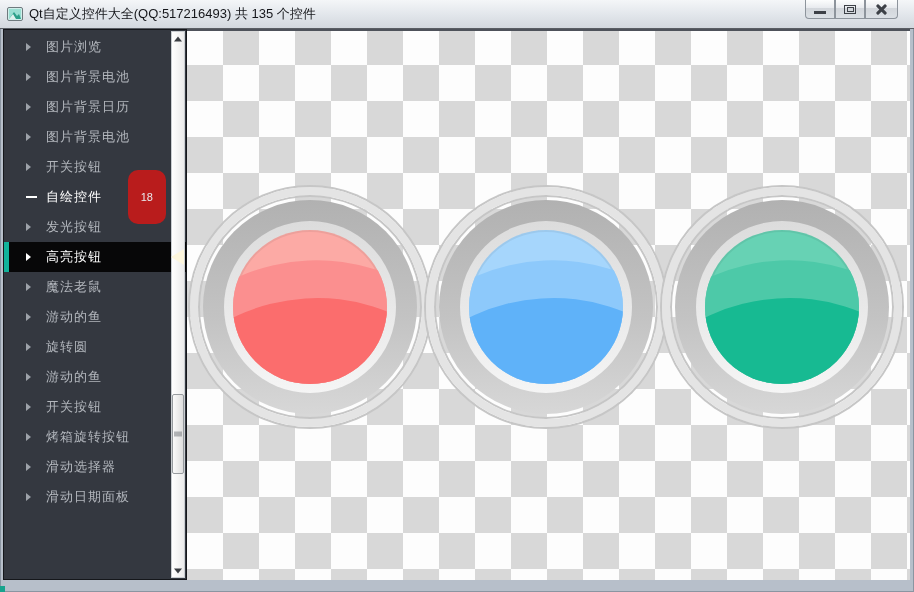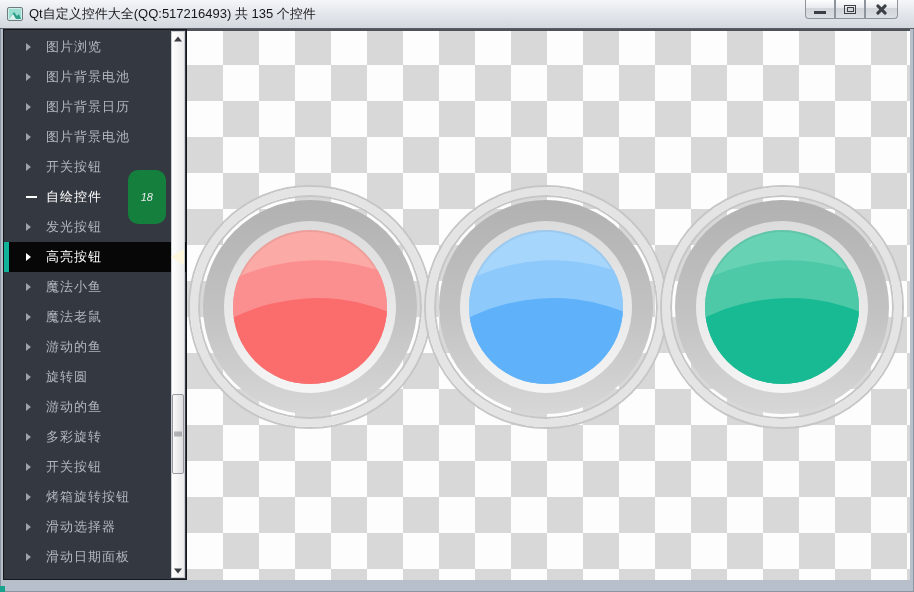--- a/index.html
+++ b/index.html
@@ -58,22 +58,22 @@
   .side-item .lbl{margin-left:8px;font-size:13px;color:#b3b7bd;letter-spacing:1px;}
   .side-item.group .lbl{color:#b3b7bd;}
   .side-item.expanded .lbl{color:#ffffff;}
   .side-item.selected{background:#070708;}
   .side-item.selected::before{
     content:"";position:absolute;left:0;top:0;bottom:0;width:5px;background:var(--accent,#12b39b);
   }
   .side-item.selected .lbl{color:#ffffff;}
   .side-item.selected .icon::before{border-left-color:#ffffff;}
   .badge{
-    margin-left:auto;margin-right:20px;background:#15803d;color:#e8eaed;
-    font-size:11px;line-height:18px;padding:18px 13px;border-radius:10px;font-style:italic;
+    margin-left:auto;margin-right:20px;background:#b91c1c;color:#e8eaed;
+    font-size:11px;line-height:18px;padding:18px 13px;border-radius:10px;
   }
   .pointer{
     position:absolute;right:2px;top:50%;transform:translateY(-50%);
     width:0;height:0;border-top:8px solid transparent;border-bottom:8px solid transparent;
     border-right:13px solid #fdf6dd;z-index:3;
   }
   
   .scrollbar{
     position:absolute;top:1px;bottom:1px;right:1px;width:14px;box-sizing:border-box;
     background:linear-gradient(90deg,#ffffff 0%,#ebebeb 100%);
@@ -199,46 +199,36 @@
 
   </div>
         <div class="side-item child selected" style="--accent: #12b39b;">
     <span class="icon"></span>
     <span class="lbl">高亮按钮</span>
 
     <span class="pointer"></span>
   </div>
         <div class="side-item child">
     <span class="icon"></span>
-    <span class="lbl">魔法小鱼</span>
-
-  </div>
-        <div class="side-item child">
-    <span class="icon"></span>
     <span class="lbl">魔法老鼠</span>
 
   </div>
         <div class="side-item child">
     <span class="icon"></span>
     <span class="lbl">游动的鱼</span>
 
   </div>
         <div class="side-item child">
     <span class="icon"></span>
     <span class="lbl">旋转圆</span>
 
   </div>
         <div class="side-item child">
     <span class="icon"></span>
     <span class="lbl">游动的鱼</span>
-
-  </div>
-        <div class="side-item child">
-    <span class="icon"></span>
-    <span class="lbl">多彩旋转</span>
 
   </div>
         <div class="side-item child">
     <span class="icon"></span>
     <span class="lbl">开关按钮</span>
 
   </div>
         <div class="side-item child">
     <span class="icon"></span>
     <span class="lbl">烤箱旋转按钮</span>

